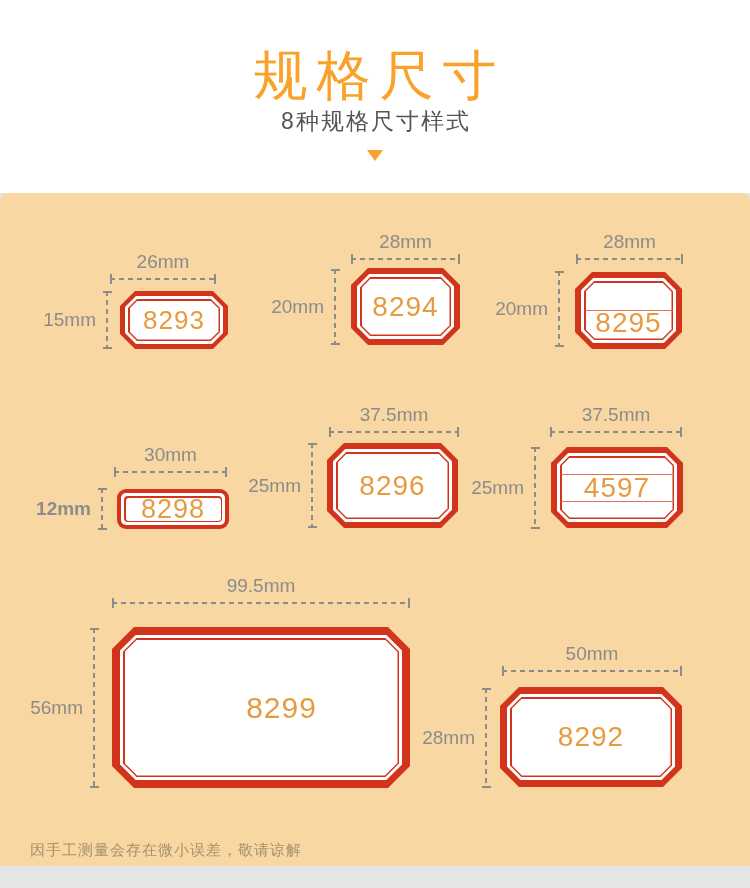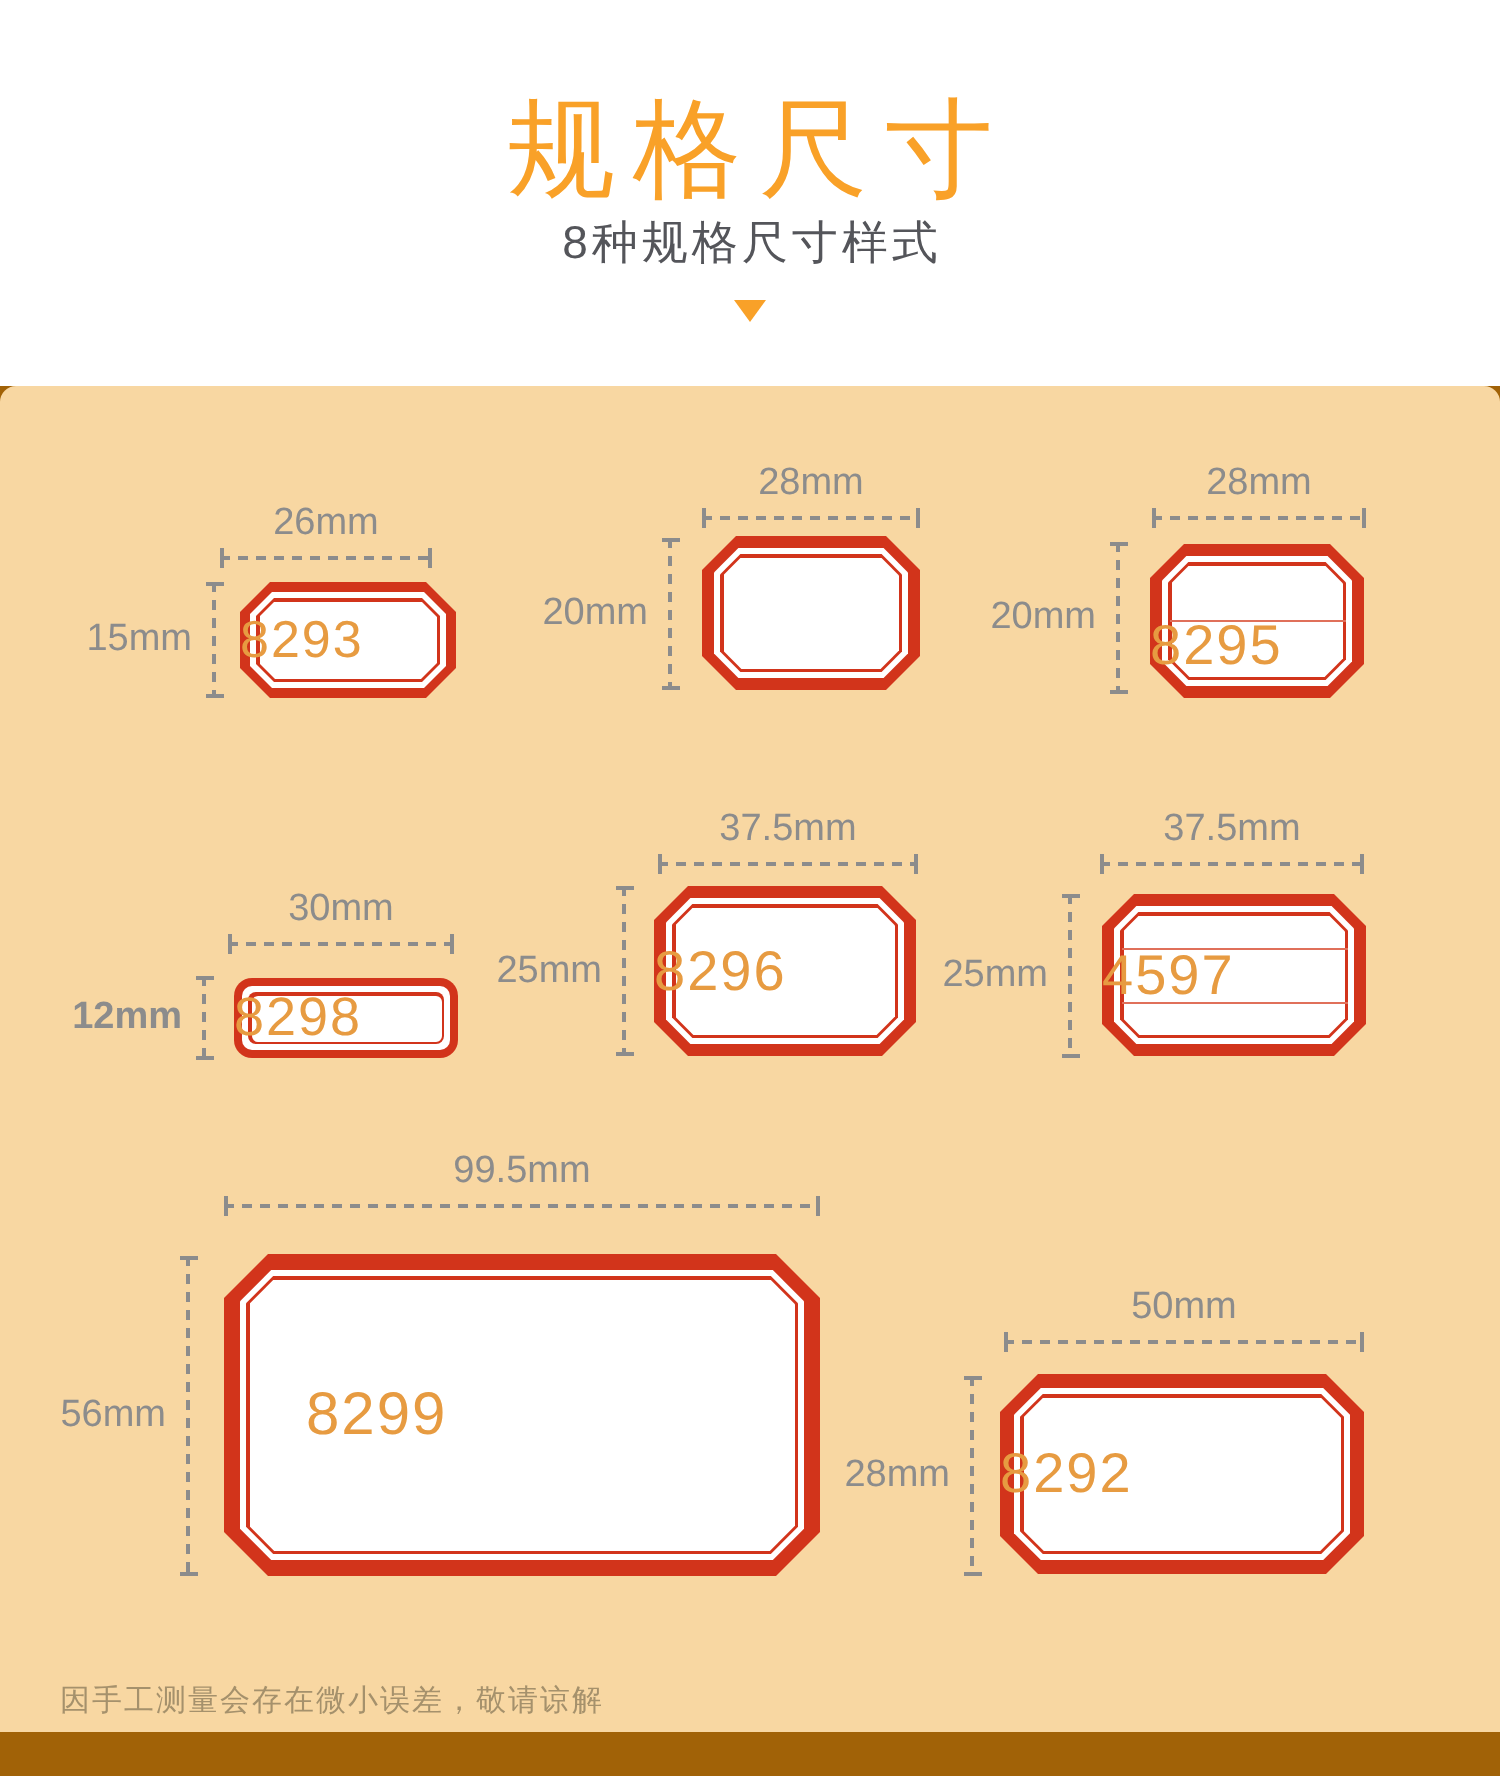--- a/index.html
+++ b/index.html
@@ -6,21 +6,21 @@
     --accent:#F9A128;
     --red:#D2341B;
     --num:#E79B41;
     --panel:#F8D7A2;
     --dim:#8C8C8C;
     --note:#A5916C;
   }
   *{margin:0;padding:0;box-sizing:border-box;}
   html,body{width:750px;height:888px;background:#ffffff;overflow:hidden;
     font-family:"Liberation Sans","DejaVu Sans",sans-serif;}
-  .page{position:relative;width:750px;height:888px;background:#a16207;}
+  .page{position:relative;width:750px;height:888px;background:#e5e5e5;}
 
   
   .hdr{position:absolute;left:0;top:0;width:750px;height:193px;background:#fff;text-align:center;}
   .title{margin-top:44px;font-size:54px;line-height:1.15;color:var(--accent);
     letter-spacing:9px;text-indent:9px;font-weight:400;}
   .subtitle{font-size:23px;color:#54555A;letter-spacing:2px;text-indent:2px;}
   .tri{width:0;height:0;margin:13px auto 0;border-left:8px solid transparent;
     border-right:8px solid transparent;border-top:11px solid var(--accent);}
 
   
@@ -64,21 +64,21 @@
   .oct .l2{--c:calc(var(--cut) - var(--bw)*0.8);}
   .oct .l3{--c:calc(var(--cut) - var(--bw)*0.8 - 2px);}
   .oct .l4{--c:calc(var(--cut) - var(--bw)*0.8 - 3px);}
 
   .rect .l1{border-radius:9px;}
   .rect .l2{border-radius:5px;}
   .rect .l3{border-radius:4px;}
   .rect .l4{border-radius:3px;}
 
   .num{position:absolute;left:0;right:0;top:50%;transform:translateY(-50%);
-    font-size:28px;color:var(--num);letter-spacing:1px;}
+    text-align:center;font-size:28px;color:var(--num);letter-spacing:1px;}
   .rule{position:absolute;left:calc(var(--bw) + 3.5px);right:calc(var(--bw) + 3.5px);
     height:1px;background:#E0705A;}
 
   
   #dh0{left:110px;top:58px;width:106px;}   #dv0{left:106px;top:98px;height:58px;}
   #st0{left:120px;top:98px;width:108px;height:58px;--cut:15px;--bw:5px;}
   #st0 .num{font-size:26px;}
 
   #dh1{left:351px;top:38px;width:109px;}   #dv1{left:334px;top:76px;height:76px;}
   #st1{left:351px;top:75px;width:109px;height:77px;--cut:17px;--bw:6px;}
@@ -147,20 +147,21 @@
       </div>
       <div class="dim-v" id="dv1">
         <span class="dim-vtext">20mm</span>
         <span class="dim-vline"></span>
       </div>
       <div class="sticker oct" id="st1">
         <i class="ly l1"></i>
           <i class="ly l2"></i>
           <i class="ly l3"></i>
           <i class="ly l4"></i>
+        <span class="num">8294</span>
       </div>
     </section>
 
     
     <section class="spec">
       <div class="dim-h" id="dh2">
         <span class="dim-text">28mm</span>
         <span class="dim-line"></span>
       </div>
       <div class="dim-v" id="dv2">

